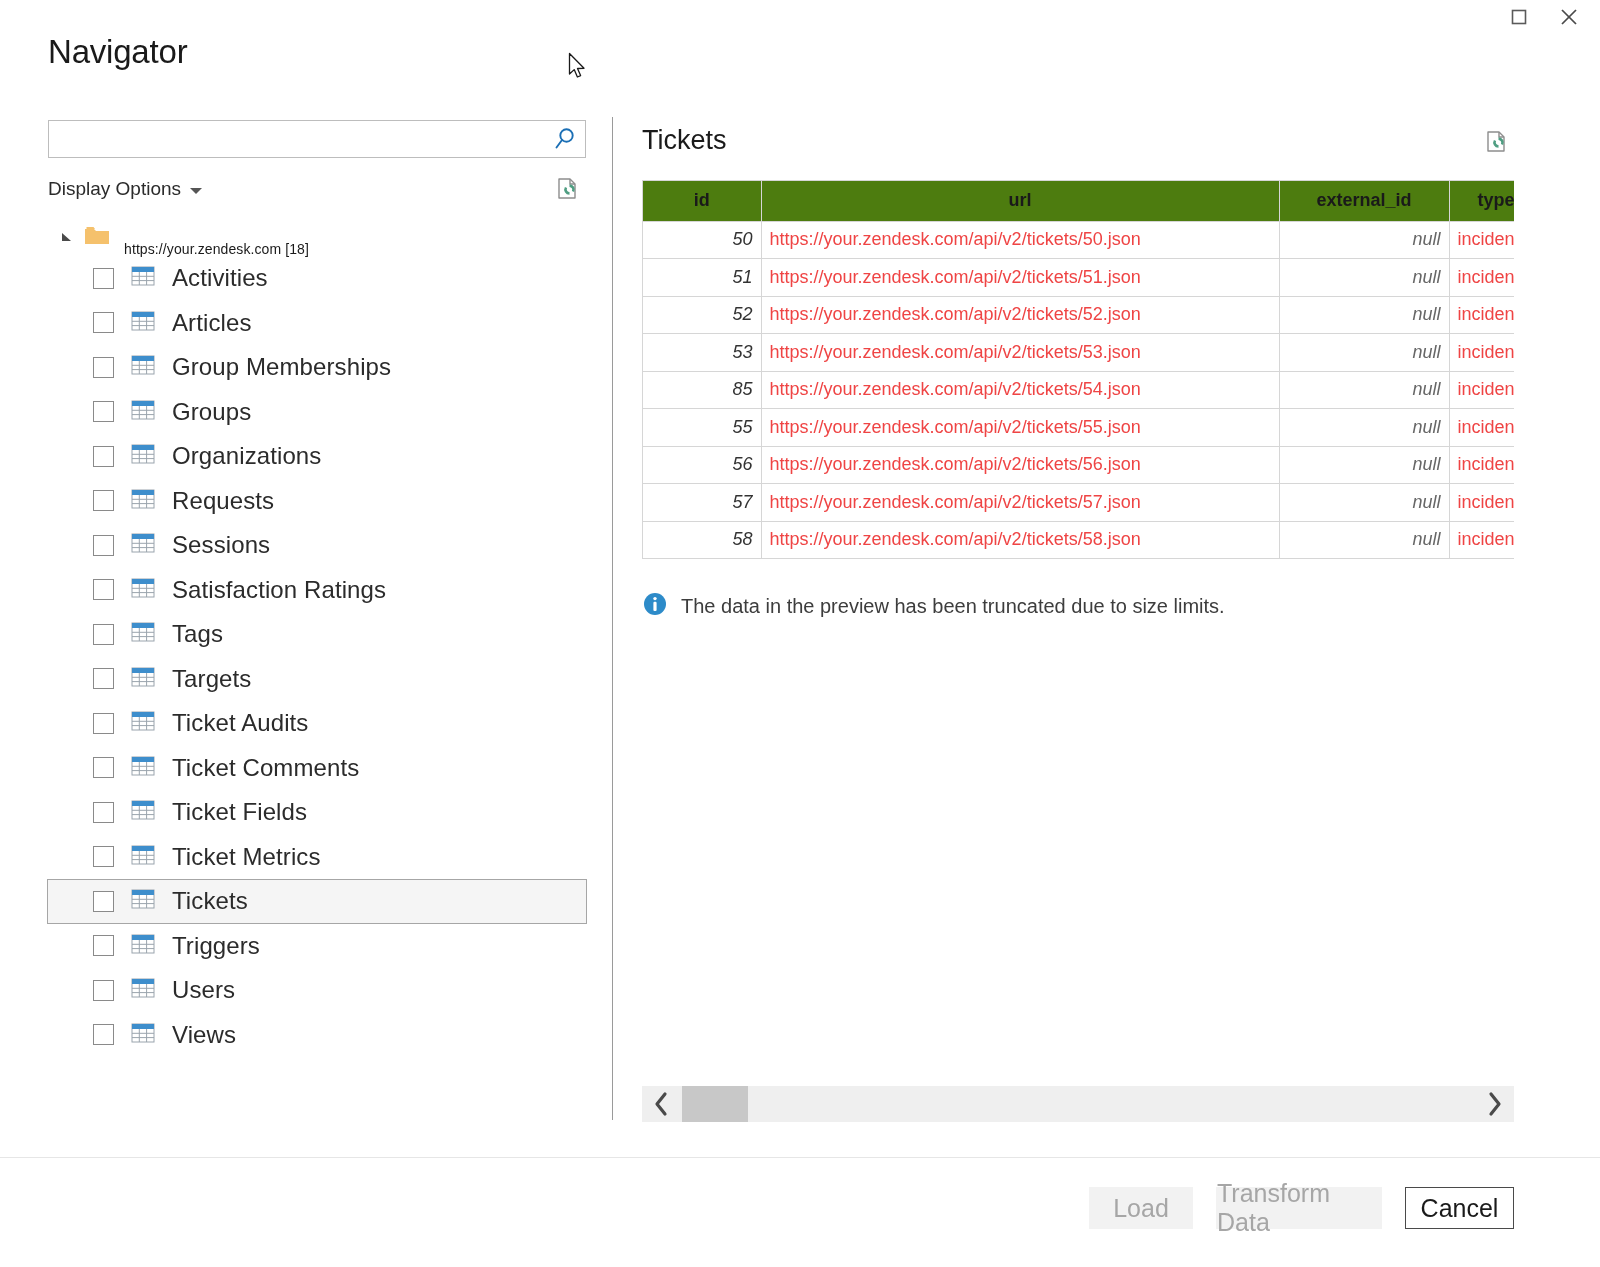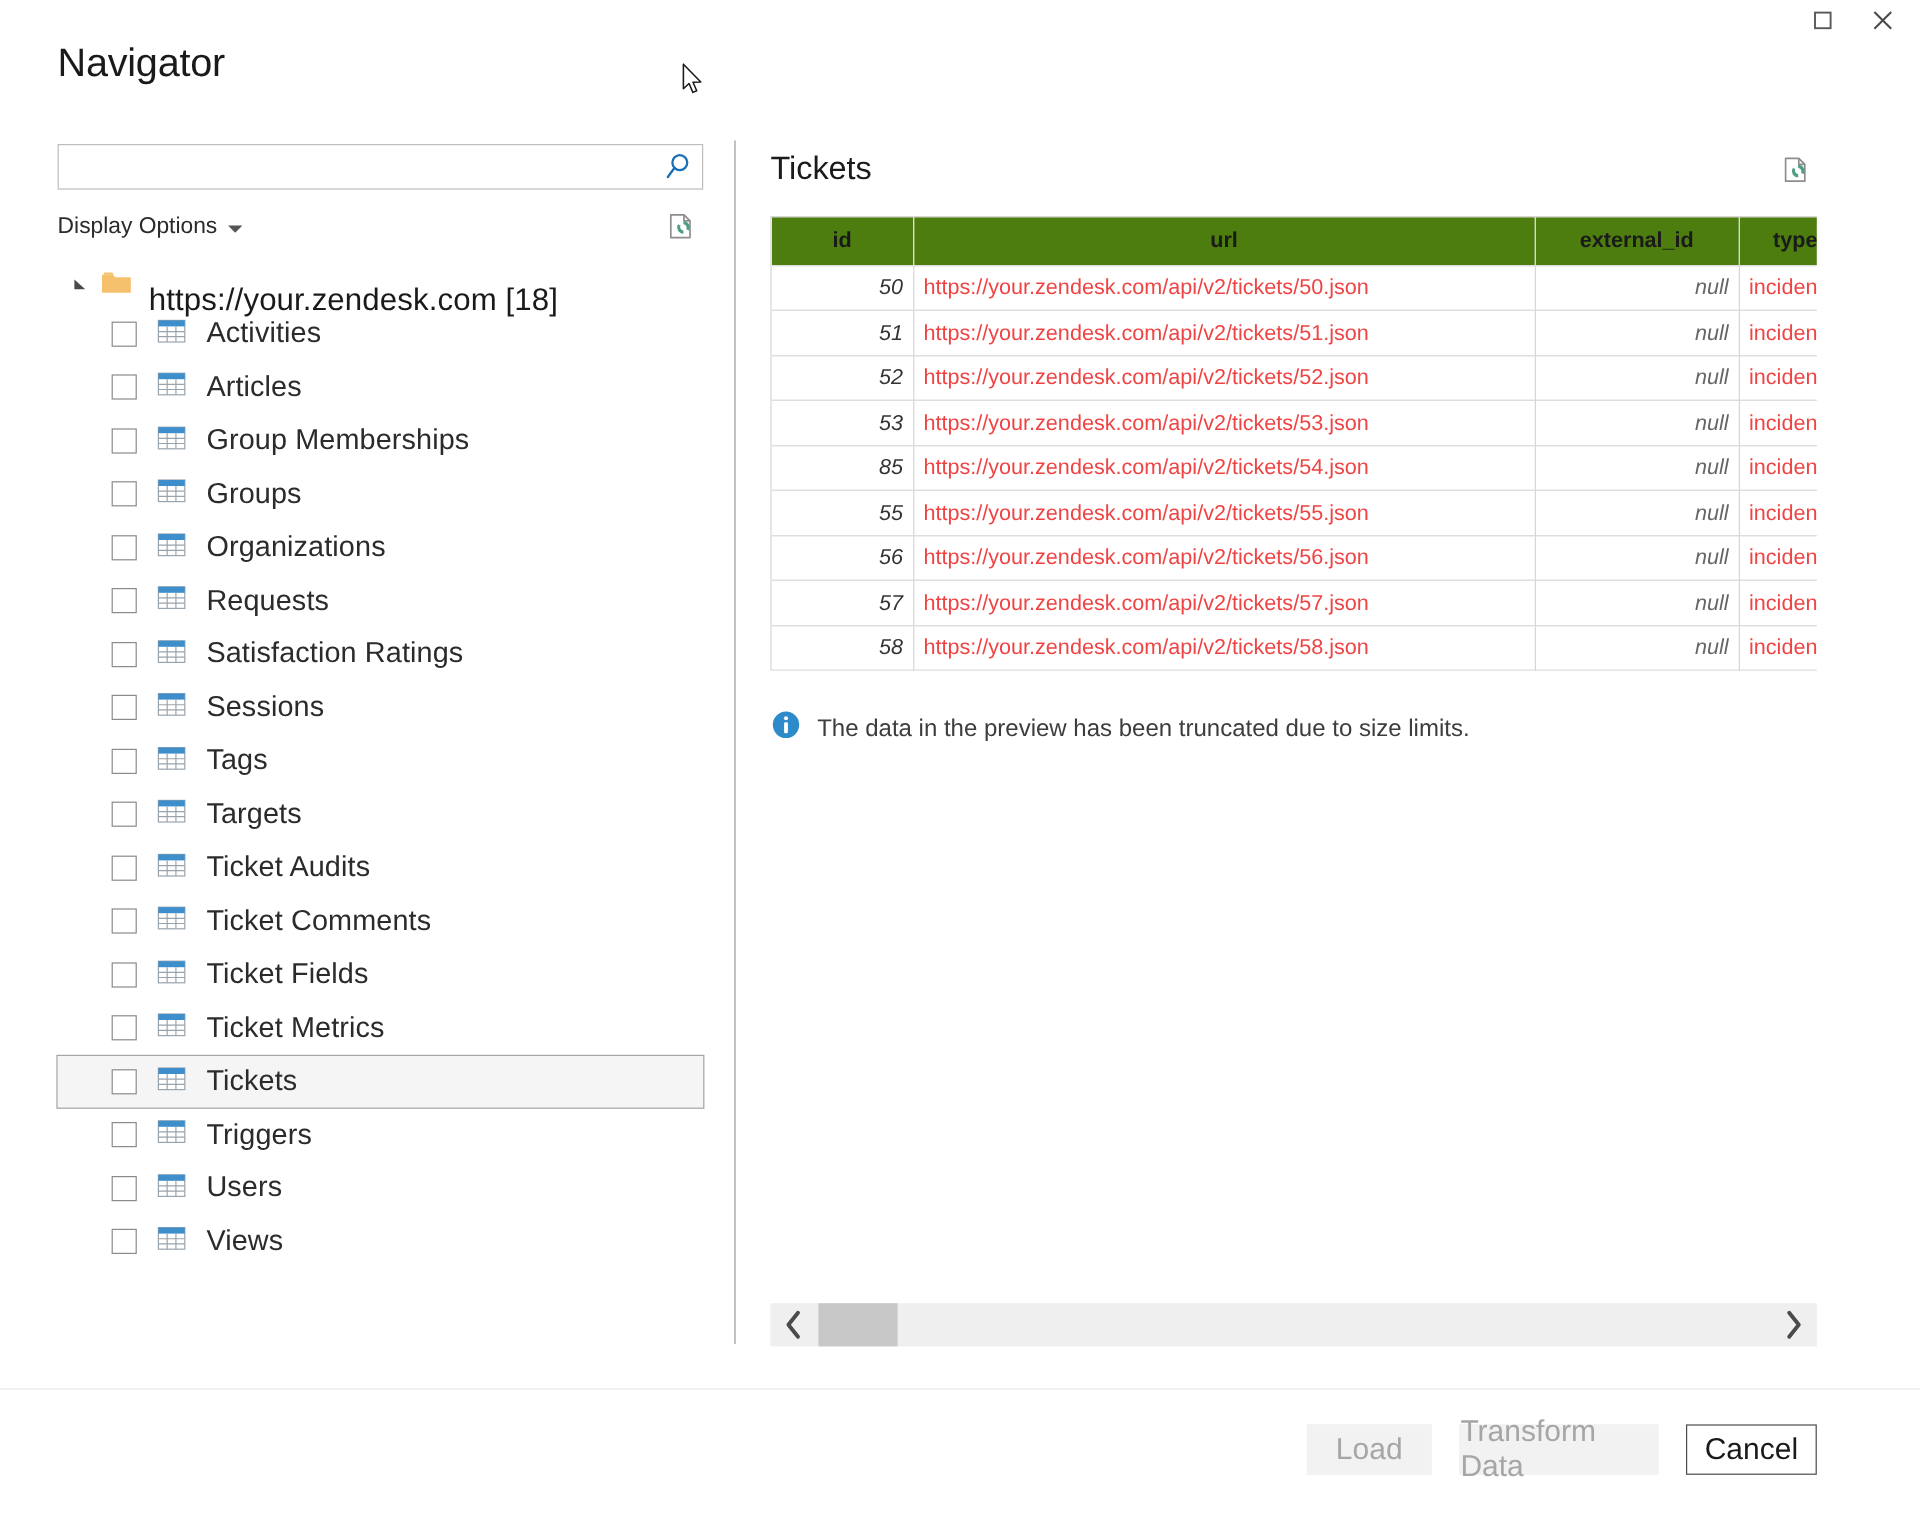--- a/index.html
+++ b/index.html
@@ -145,21 +145,21 @@
   .expander {
     width: 18px;
     height: 18px;
     display:flex;
     align-items:center;
     justify-content:center;
     margin-right: 8px;
   }
   .folder-icon { margin-right: 14px; display:block; }
   .tree-root-label {
-    font-size: 26px;
+    font-size: 14px;
     color: #1a1a1a;
     letter-spacing: 0.1px;
     margin-top: 24px;
   }
 
   .tree-item {
     display: flex;
     align-items: center;
     height: 44.5px;
     padding-left: 44px;
@@ -511,33 +511,33 @@
         <div class="tree-item">
           <span class="tree-check"></span>
           <span class="table-icon"><svg width="26" height="22" viewBox="0 0 26 22">
               <rect x="2" y="2" width="22" height="18" fill="#ffffff" stroke="#9aa4ad" stroke-width="1"></rect>
               <rect x="2" y="2" width="22" height="5" fill="#3e8ecc"></rect>
               <line x1="9.3" y1="7" x2="9.3" y2="20" stroke="#9aa4ad" stroke-width="1"></line>
               <line x1="16.6" y1="7" x2="16.6" y2="20" stroke="#9aa4ad" stroke-width="1"></line>
               <line x1="2" y1="11.3" x2="24" y2="11.3" stroke="#9aa4ad" stroke-width="1"></line>
               <line x1="2" y1="15.6" x2="24" y2="15.6" stroke="#9aa4ad" stroke-width="1"></line>
             </svg></span>
+          <span class="tree-label">Sessions</span>
+        </div>
+        <div class="tree-item">
+          <span class="tree-check"></span>
+          <span class="table-icon"><svg width="26" height="22" viewBox="0 0 26 22">
+              <rect x="2" y="2" width="22" height="18" fill="#ffffff" stroke="#9aa4ad" stroke-width="1"></rect>
+              <rect x="2" y="2" width="22" height="5" fill="#3e8ecc"></rect>
+              <line x1="9.3" y1="7" x2="9.3" y2="20" stroke="#9aa4ad" stroke-width="1"></line>
+              <line x1="16.6" y1="7" x2="16.6" y2="20" stroke="#9aa4ad" stroke-width="1"></line>
+              <line x1="2" y1="11.3" x2="24" y2="11.3" stroke="#9aa4ad" stroke-width="1"></line>
+              <line x1="2" y1="15.6" x2="24" y2="15.6" stroke="#9aa4ad" stroke-width="1"></line>
+            </svg></span>
           <span class="tree-label">Satisfaction Ratings</span>
-        </div>
-        <div class="tree-item">
-          <span class="tree-check"></span>
-          <span class="table-icon"><svg width="26" height="22" viewBox="0 0 26 22">
-              <rect x="2" y="2" width="22" height="18" fill="#ffffff" stroke="#9aa4ad" stroke-width="1"></rect>
-              <rect x="2" y="2" width="22" height="5" fill="#3e8ecc"></rect>
-              <line x1="9.3" y1="7" x2="9.3" y2="20" stroke="#9aa4ad" stroke-width="1"></line>
-              <line x1="16.6" y1="7" x2="16.6" y2="20" stroke="#9aa4ad" stroke-width="1"></line>
-              <line x1="2" y1="11.3" x2="24" y2="11.3" stroke="#9aa4ad" stroke-width="1"></line>
-              <line x1="2" y1="15.6" x2="24" y2="15.6" stroke="#9aa4ad" stroke-width="1"></line>
-            </svg></span>
-          <span class="tree-label">Sessions</span>
         </div>
         <div class="tree-item">
           <span class="tree-check"></span>
           <span class="table-icon"><svg width="26" height="22" viewBox="0 0 26 22">
               <rect x="2" y="2" width="22" height="18" fill="#ffffff" stroke="#9aa4ad" stroke-width="1"></rect>
               <rect x="2" y="2" width="22" height="5" fill="#3e8ecc"></rect>
               <line x1="9.3" y1="7" x2="9.3" y2="20" stroke="#9aa4ad" stroke-width="1"></line>
               <line x1="16.6" y1="7" x2="16.6" y2="20" stroke="#9aa4ad" stroke-width="1"></line>
               <line x1="2" y1="11.3" x2="24" y2="11.3" stroke="#9aa4ad" stroke-width="1"></line>
               <line x1="2" y1="15.6" x2="24" y2="15.6" stroke="#9aa4ad" stroke-width="1"></line>

